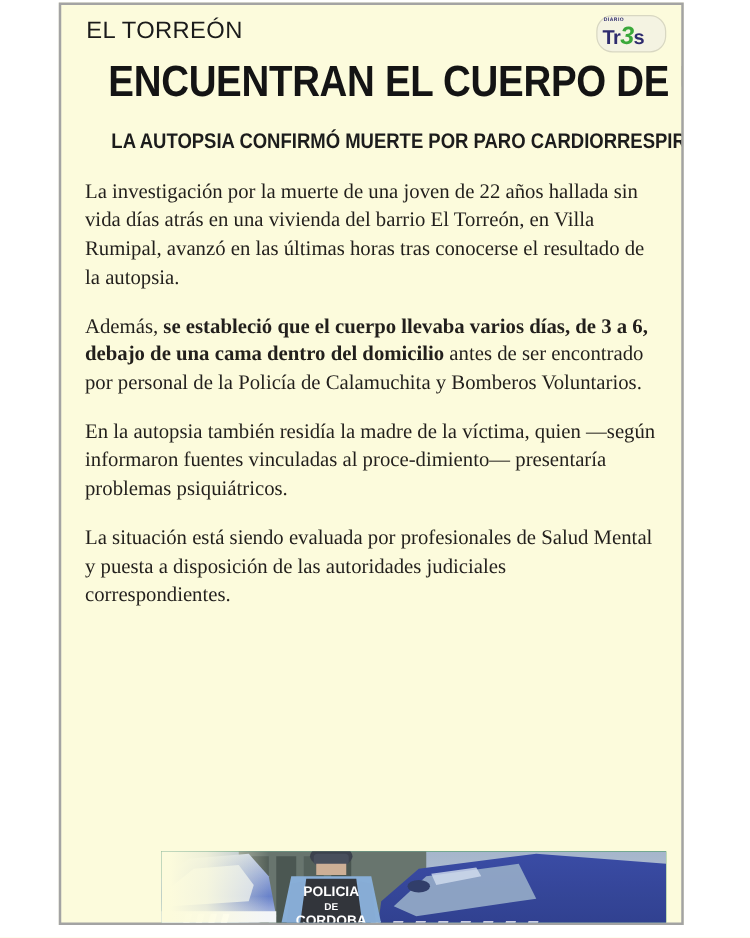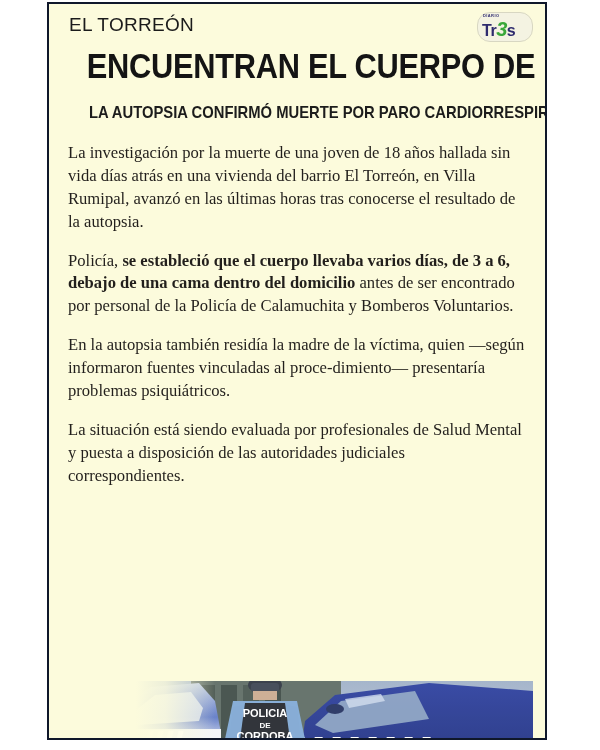--- a/index.html
+++ b/index.html
@@ -14,21 +14,21 @@
     overflow: hidden;
   }
 
   .card {
     position: absolute;
     left: 47px;
     top: 2px;
     width: 500px;
     height: 738px;
     background: #fcfbdc;
-    border: 2px solid #0f172a;
+    border: 2px solid #a3a3a3;
     box-sizing: border-box;
     overflow: hidden;
   }
 
   .inner {
     position: relative;
     width: 100%;
     height: 100%;
   }
 
@@ -184,24 +184,24 @@
         <div class="brand-kicker">DIARIO</div>
         <div class="brand-wordmark"><span>Tr</span><span class="three">3</span><span>s</span></div>
       </div>
     </div>
 
     <div class="headline">ENCUENTRAN EL CUERPO DE UNA JOVEN</div>
 
     <div class="subhead">LA AUTOPSIA CONFIRMÓ MUERTE POR PARO CARDIORRESPIRATORIO</div>
 
     <div class="article">
-      <p>La investigación por la muerte de una joven de 18 años hallada sin vida días atrás en una vivienda del barrio El Torreón, en Villa Rumipal, avanzó en las últimas horas tras conocerse el resultado de la autopsia.</p>
-
-
-      <p><span>Policía, </span><b>se estableció que el cuerpo llevaba varios días, de 3 a 6, debajo de una cama dentro del domicilio</b><span> antes de ser encontrado por personal de la Policía de Calamuchita y Bomberos Voluntarios.</span></p>
+      <p>La investigación por la muerte de una joven de 22 años hallada sin vida días atrás en una vivienda del barrio El Torreón, en Villa Rumipal, avanzó en las últimas horas tras conocerse el resultado de la autopsia.</p>
+
+
+      <p><span>Además, </span><b>se estableció que el cuerpo llevaba varios días, de 3 a 6, debajo de una cama dentro del domicilio</b><span> antes de ser encontrado por personal de la Policía de Calamuchita y Bomberos Voluntarios.</span></p>
 
       <p>En la autopsia también residía la madre de la víctima, quien —según informaron fuentes vinculadas al proce-dimiento— presentaría problemas psiquiátricos.</p>
 
       <p class="tight"> La situación está siendo evaluada por profesionales de Salud Mental y puesta a disposición de las autoridades judiciales correspondientes.</p>
 
     </div>
 
     <div class="photo">
       <svg width="404" height="97" viewBox="0 0 404 97">
         <defs>

